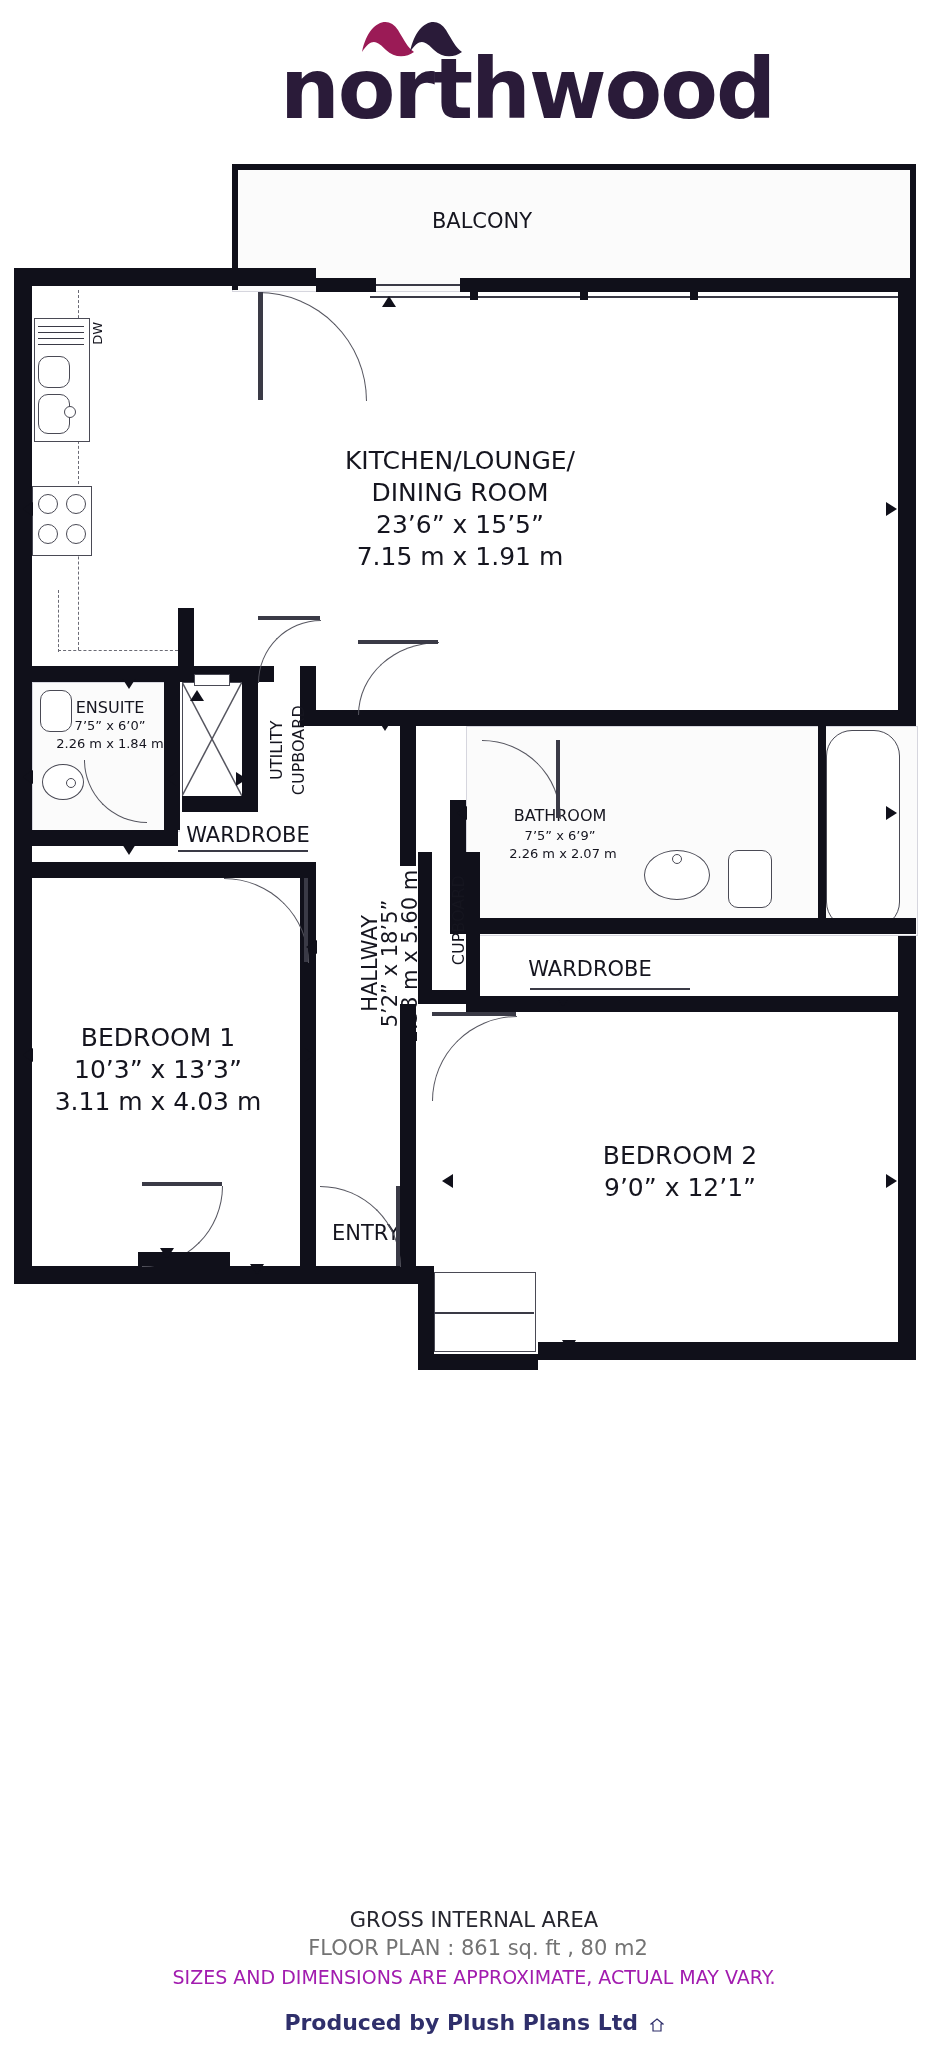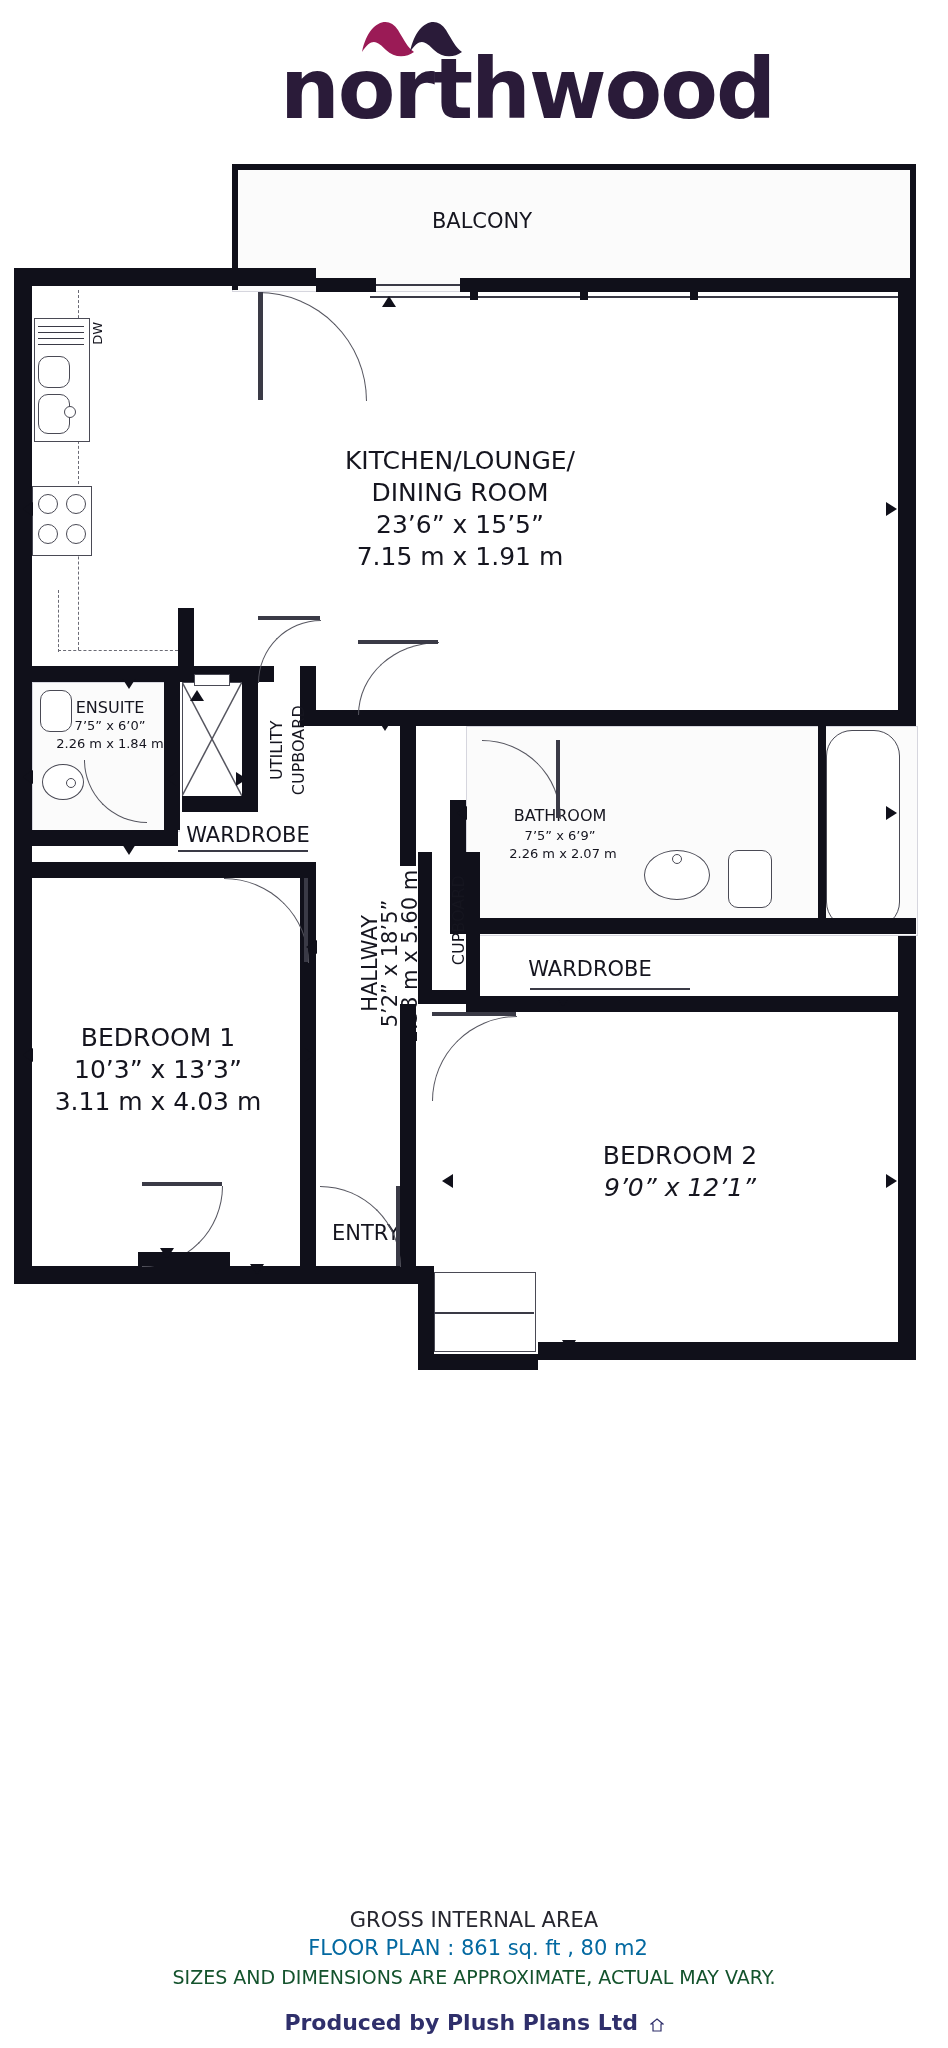--- a/index.html
+++ b/index.html
@@ -127,22 +127,22 @@
 
   
   .footer {
     position: absolute;
     left: 0;
     top: 1908px;
     width: 948px;
     text-align: center;
   }
   .footer .l1 { font-size: 21px; color: #26262f; margin-bottom: 4px; }
-  .footer .l2 { font-size: 21px; color: #0369a1; margin-bottom: 6px; padding-left: 8px; }
-  .footer .l3 { font-size: 19px; color: #14532d; margin-bottom: 22px; }
+  .footer .l2 { font-size: 21px; color: #737373; margin-bottom: 6px; padding-left: 8px; }
+  .footer .l3 { font-size: 19px; color: #a21caf; margin-bottom: 22px; }
   .footer .l4 { font-size: 22px; color: #2f2f6b; font-weight: bold; }
   .plush-icon { display: inline-block; margin-left: 4px; vertical-align: -2px; }
 </style>
 </head>
 <body>
 
 <div class="page">
 
   <div class="logo-wrap">
     <svg class="logo-mark" viewBox="0 0 120 56">
@@ -287,21 +287,21 @@
     <div class="thin" style="left:304px; top:728px; width:4px; height:84px;"></div>
     <div class="swing br" style="left:142px; top:1036px; width:80px; height:80px;"></div>
     <div class="thin" style="left:142px; top:1032px; width:80px; height:4px;"></div>
     <div class="wall" style="left:138px; top:1102px; width:92px; height:14px;"></div>
 
     <div class="label mid" style="left:296px; top:1070px; width:140px;">ENTRY</div>
     <div class="swing tr" style="left:320px; top:1036px; width:80px; height:80px;"></div>
     <div class="thin" style="left:396px; top:1036px; width:4px; height:80px;"></div>
 
     <div class="label big" style="left:480px; top:990px; width:400px;">BEDROOM 2</div>
-    <div class="label big" style="left:480px; top:1022px; width:400px;font-style:italic;">9’0” x 12’1”</div>
+    <div class="label big" style="left:480px; top:1022px; width:400px;">9’0” x 12’1”</div>
     <div class="swing tl" style="left:432px; top:866px; width:84px; height:84px;"></div>
     <div class="thin" style="left:432px; top:862px; width:84px; height:4px;"></div>
 
     <div class="arrow arr-right" style="left:886px; top:352px;"></div>
     <div class="arrow arr-left" style="left:22px; top:352px;"></div>
     <div class="arrow arr-up" style="left:382px; top:146px;"></div>
     <div class="arrow arr-down" style="left:122px; top:528px;"></div>
     <div class="arrow arr-left" style="left:22px; top:620px;"></div>
     <div class="arrow arr-down" style="left:122px; top:694px;"></div>
     <div class="arrow arr-left" style="left:166px; top:622px;"></div>

